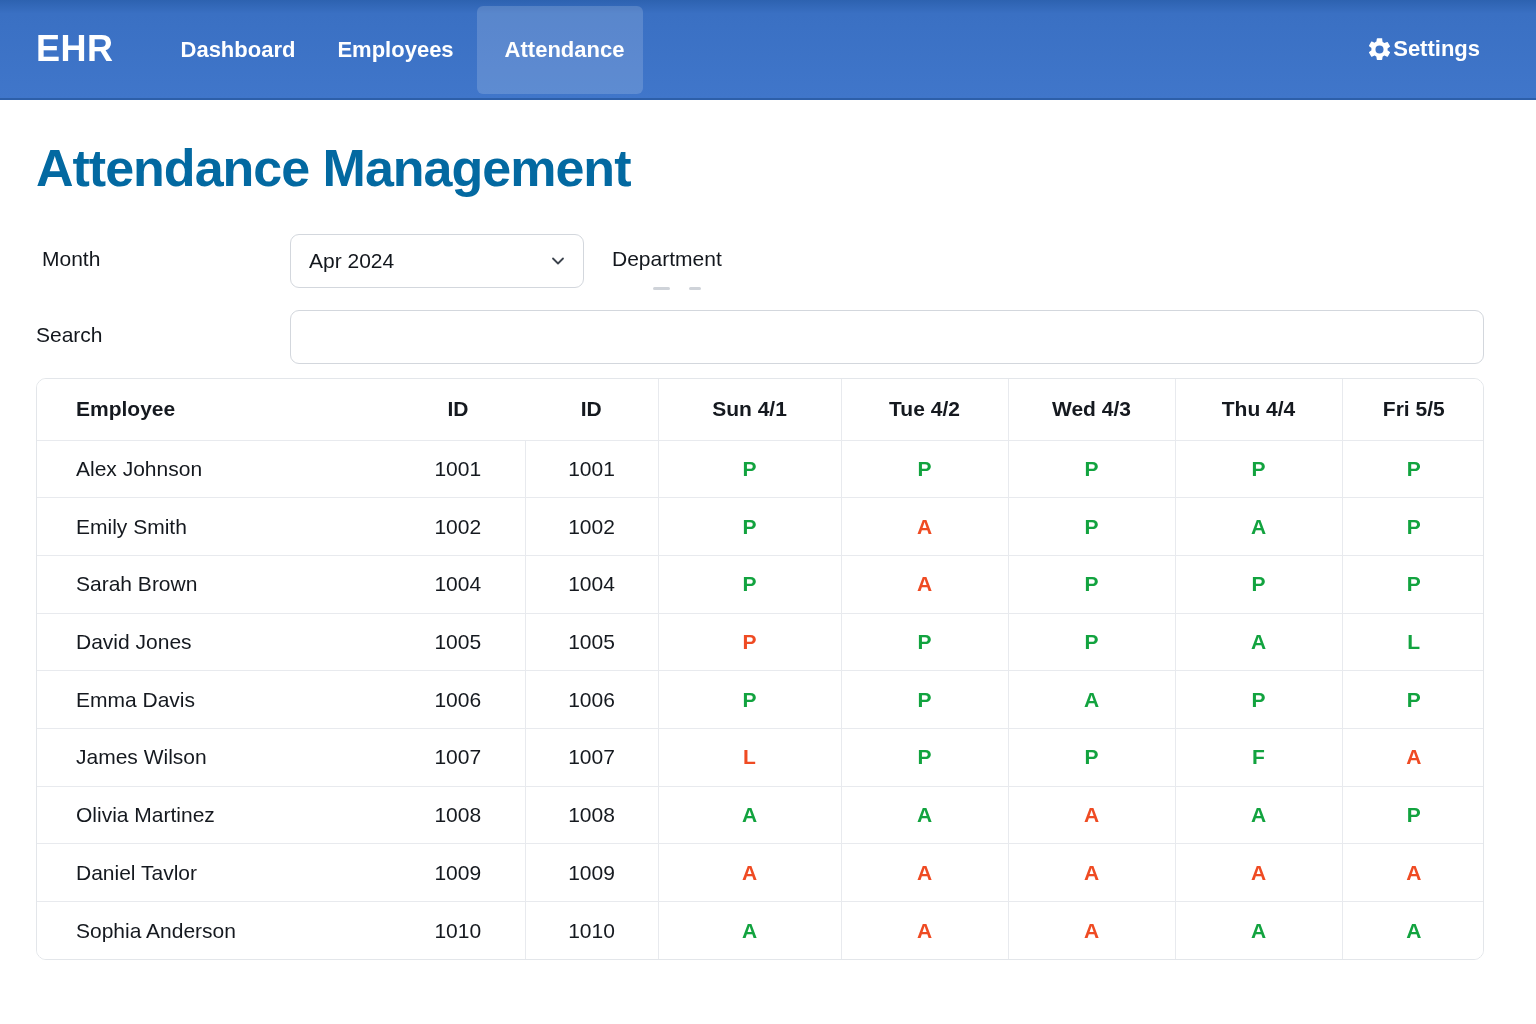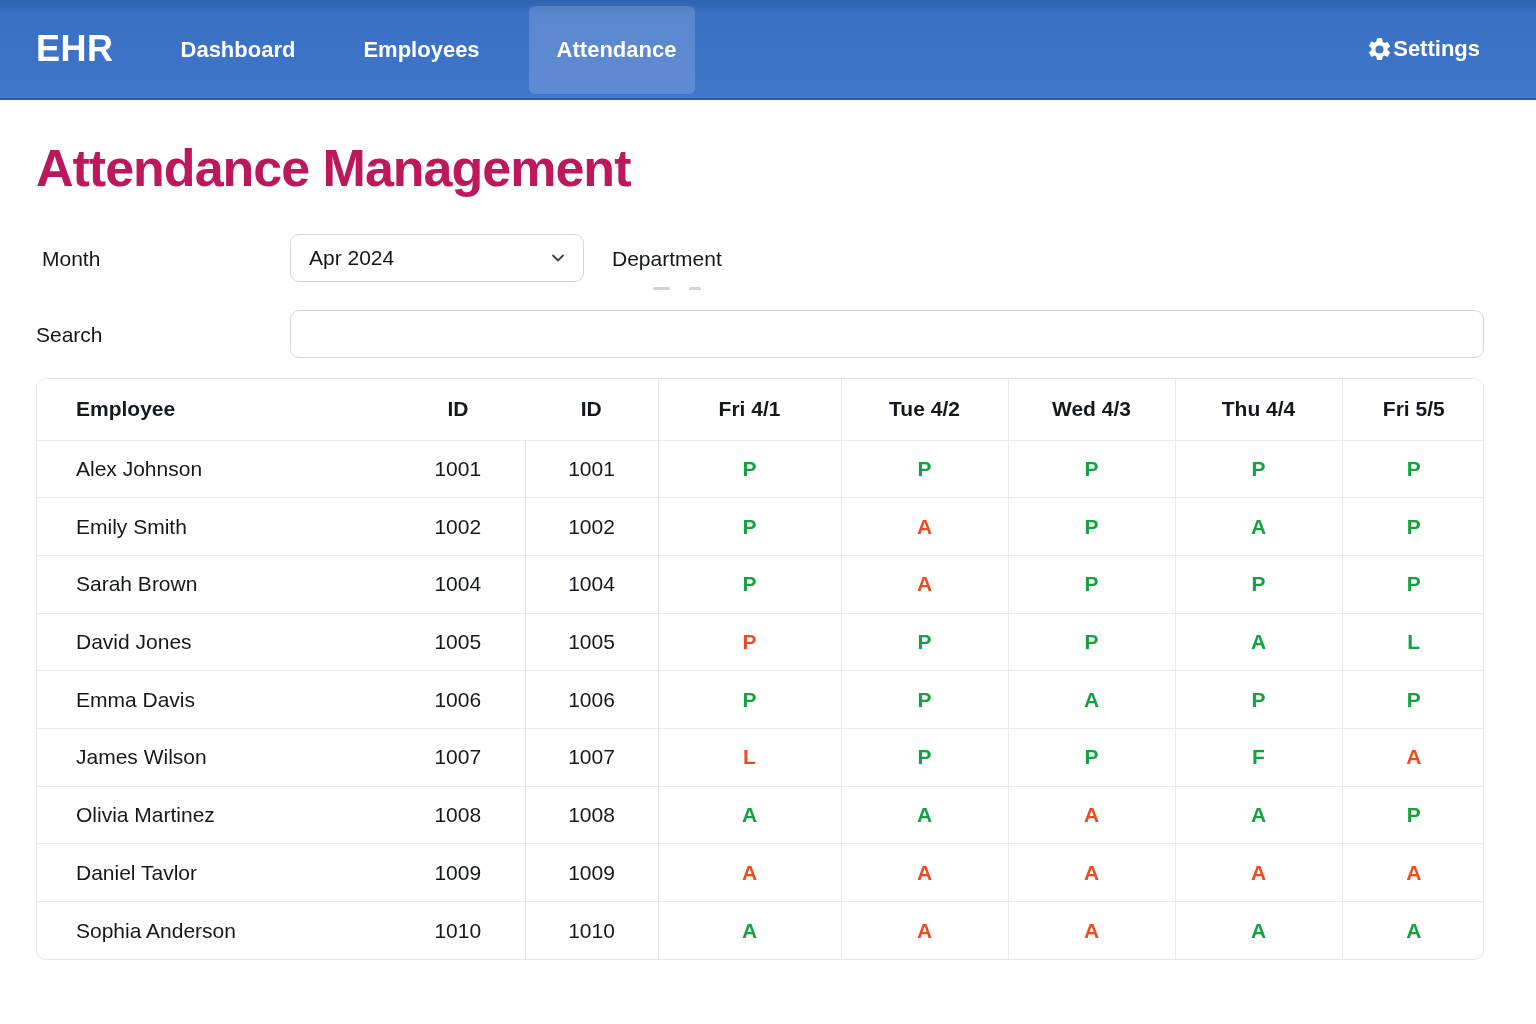--- a/index.html
+++ b/index.html
@@ -9,44 +9,44 @@
 
   
   .navbar {
     position:absolute; left:0; top:0; width:1536px; height:100px;
     background:linear-gradient(180deg,#2d62b0 0%, #3a70c3 14%, #4076ca 100%);
     border-bottom:2px solid #2d5fa9;
     display:flex; align-items:center; padding:0 56px 0 36px;
     color:#ffffff;
   }
   .brand { font-size:36px; font-weight:800; letter-spacing:.5px; margin-right:48px; }
-  .nav-items { display:flex; align-items:stretch; height:100%; list-style:none; gap:30px; }
+  .nav-items { display:flex; align-items:stretch; height:100%; list-style:none; gap:4px; }
   .nav-item {
     display:flex; align-items:center; padding:0 19px; font-size:22px; font-weight:600;
     cursor:pointer; border-radius:6px; margin:6px 0 4px 0;
   }
   .nav-item.active { background:rgba(255,255,255,0.16);padding-left:28px; }
   .settings { margin-left:auto; display:flex; align-items:center; 
               font-size:22px; font-weight:600; cursor:pointer; }
   .settings svg { width:27px; height:27px; display:block; }
 
   
   .page-title {
     position:absolute; left:36px; top:138px;
-    font-size:52px; font-weight:700; letter-spacing:-1px; color:#be185d;
+    font-size:52px; font-weight:700; letter-spacing:-1px; color:#0369a1;
   }
 
   
   .flabel { position:absolute; font-size:21px; color:#13171d; }
   .lbl-month  { left:42px;  top:247px; }
   .lbl-dept   { left:612px; top:247px; }
   .lbl-search { left:36px;  top:323px; }
 
   .field {
-    position:absolute; height:48px; background:#ffffff;
+    position:absolute; height:54px; background:#ffffff;
     border:1px solid #d3d7dd; border-radius:9px;
     display:flex; align-items:center; font-size:21px; color:#13171d;
   }
   .month-select { left:290px; top:234px; width:294px; padding:0 16px 0 18px;
                   justify-content:space-between; cursor:pointer; }
   .month-select svg { width:18px; height:18px; }
   .dept-field   { left:785px; top:234px; width:699px; padding:0 16px 0 19px;
                   justify-content:space-between; }
   .dept-field svg { width:22px; height:22px; }
   .search-field { left:290px; top:310px; width:1194px; border-radius:9px; }
@@ -130,21 +130,21 @@
         <col class="c4">
           <col class="c5">
           <col class="c6">
           <col class="c7">
       </colgroup>
       <thead>
           <tr id="thead-row">
             <th class="c0">Employee</th>
             <th class="c1">ID</th>
             <th class="c2">ID</th>
-            <th class="c3">Fri 4/1</th>
+            <th class="c3">Sun 4/1</th>
             <th class="c4">Tue 4/2</th>
             <th class="c5">Wed 4/3</th>
             <th class="c6">Thu 4/4</th>
             <th class="c7">Fri 5/5</th>
           </tr>
         </thead>
       <tbody id="tbody-rows">
           <tr>
             <td class="c0">Alex Johnson</td>
             <td class="c1">1001</td>

